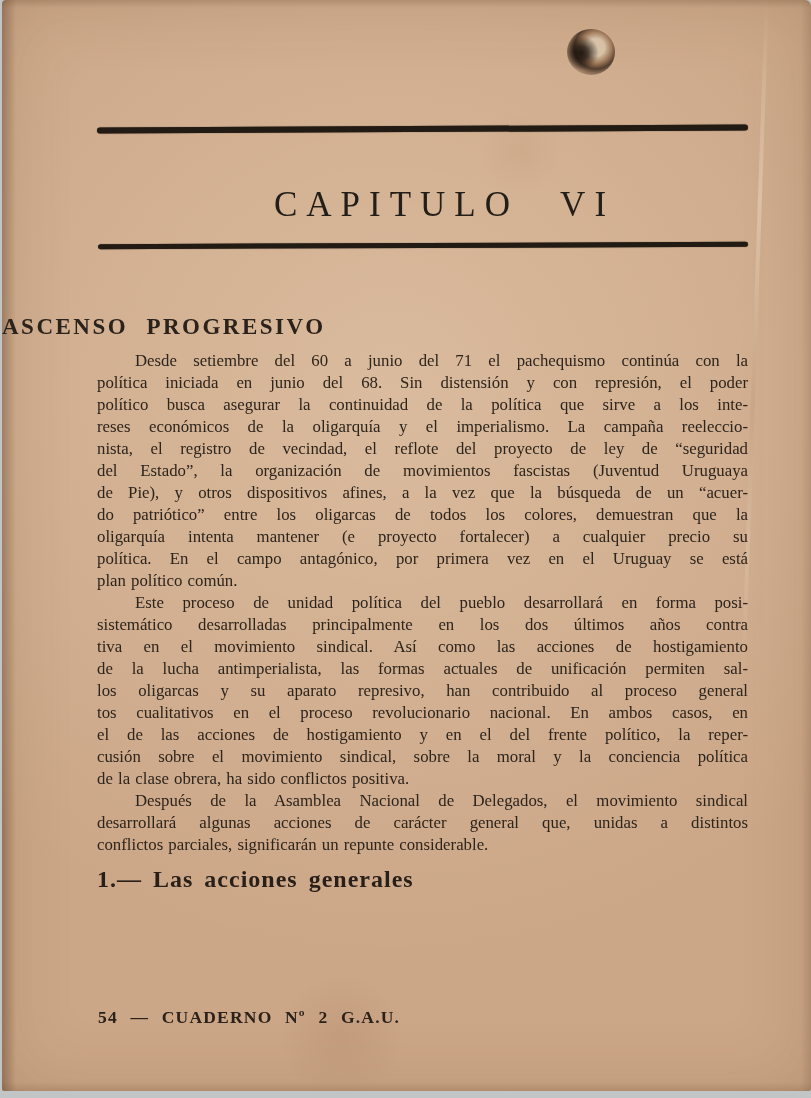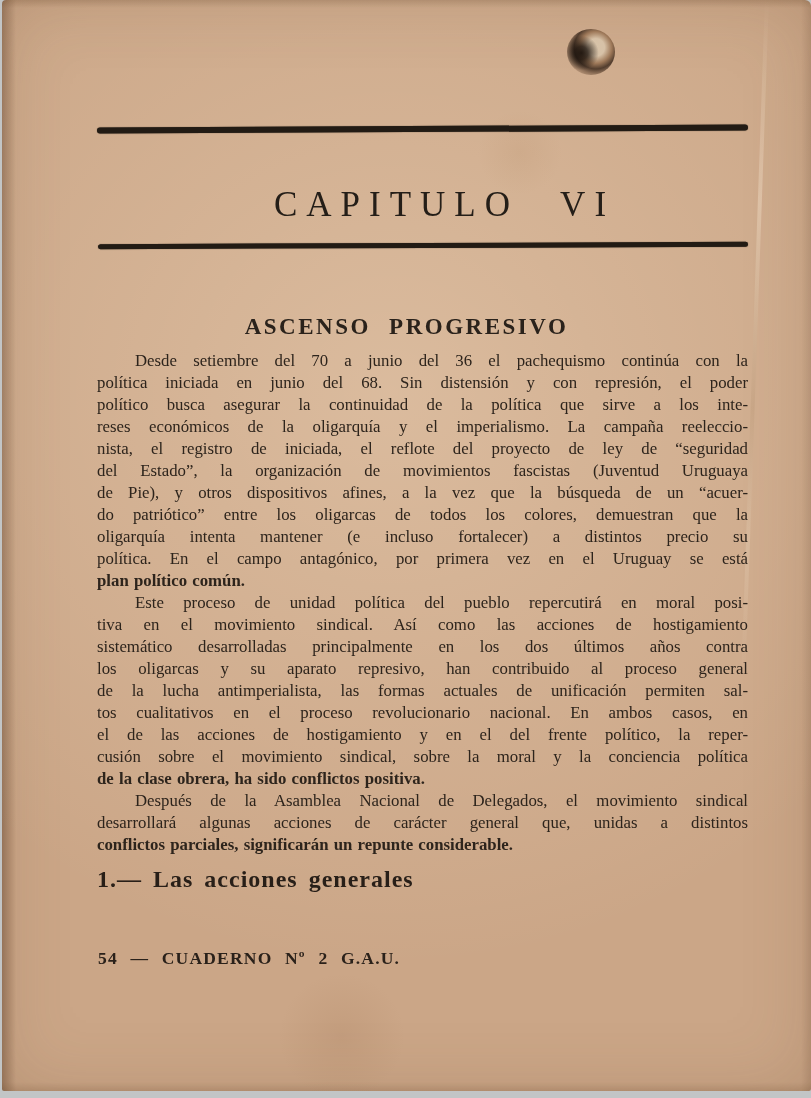--- a/index.html
+++ b/index.html
@@ -67,50 +67,49 @@
     font-size: 35px;
     font-weight: 400;
     letter-spacing: 9px;
     word-spacing: 24px;
     color: #241e18;
     margin-left: 38px;
   }
   .section-title {
     position: absolute;
     top: 295px; left: 0; width: 100%;
-    text-align: center;
     font-size: 23px;
     font-weight: 700;
     letter-spacing: 2.5px;
     word-spacing: 10px;
     color: #2a221b;
   }
   .text-block {
     position: absolute;
     left: 95px; top: 350px;
     width: 651px;
     font-size: 16.8px;
     line-height: 22px;
     color: #2d241c;
     word-spacing: 1px;
   }
   .line { text-align: justify; text-align-last: justify; }
   .line.first { text-indent: 38px; }
-  .line.endline { text-align-last: left; font-weight: bold; }
+  .line.endline { text-align-last: left; }
   .subsection-heading {
     margin: 12px 0 11px 0;
     font-size: 24px;
     font-weight: 700;
     letter-spacing: 1px;
     word-spacing: 4px;
     color: #281f18;
   }
   .page-footer {
     position: absolute;
-    left: 96px; top: 948px;
+    left: 96px; top: 1007px;
     font-size: 17.5px;
     font-weight: 700;
     letter-spacing: 1.2px;
     word-spacing: 7px;
     color: #2a211a;
   }
 </style>
 </head>
 <body>
 
@@ -122,38 +121,38 @@
 
   <h1 class="chapter-title">CAPITULO VI</h1>
 
   <div class="rule" id="rule-mid"></div>
 
   <h2 class="section-title">ASCENSO PROGRESIVO</h2>
 
   <div class="text-block">
     <div id="main-paragraphs">
         <div class="para">
-          <div class="line first">Desde setiembre del 70 a junio del 36 el pachequismo continúa con la</div>
+          <div class="line first">Desde setiembre del 60 a junio del 71 el pachequismo continúa con la</div>
           <div class="line">política iniciada en junio del 68. Sin distensión y con represión, el poder</div>
           <div class="line">político busca asegurar la continuidad de la política que sirve a los inte-</div>
           <div class="line">reses económicos de la oligarquía y el imperialismo. La campaña reeleccio-</div>
-          <div class="line">nista, el registro de iniciada, el reflote del proyecto de ley de “seguridad</div>
+          <div class="line">nista, el registro de vecindad, el reflote del proyecto de ley de “seguridad</div>
           <div class="line">del Estado”, la organización de movimientos fascistas (Juventud Uruguaya</div>
           <div class="line">de Pie), y otros dispositivos afines, a la vez que la búsqueda de un “acuer-</div>
           <div class="line">do patriótico” entre los oligarcas de todos los colores, demuestran que la</div>
-          <div class="line">oligarquía intenta mantener (e incluso fortalecer) a distintos precio su</div>
+          <div class="line">oligarquía intenta mantener (e proyecto fortalecer) a cualquier precio su</div>
           <div class="line">política. En el campo antagónico, por primera vez en el Uruguay se está</div>
           <div class="line endline">plan político común.</div>
         </div>
         <div class="para">
-          <div class="line first">Este proceso de unidad política del pueblo repercutirá en moral posi-</div>
+          <div class="line first">Este proceso de unidad política del pueblo desarrollará en forma posi-</div>
+          <div class="line">sistemático desarrolladas principalmente en los dos últimos años contra</div>
           <div class="line">tiva en el movimiento sindical. Así como las acciones de hostigamiento</div>
-          <div class="line">sistemático desarrolladas principalmente en los dos últimos años contra</div>
+          <div class="line">de la lucha antimperialista, las formas actuales de unificación permiten sal-</div>
           <div class="line">los oligarcas y su aparato represivo, han contribuido al proceso general</div>
-          <div class="line">de la lucha antimperialista, las formas actuales de unificación permiten sal-</div>
           <div class="line">tos cualitativos en el proceso revolucionario nacional. En ambos casos, en</div>
           <div class="line">el de las acciones de hostigamiento y en el del frente político, la reper-</div>
           <div class="line">cusión sobre el movimiento sindical, sobre la moral y la conciencia política</div>
           <div class="line endline">de la clase obrera, ha sido conflictos positiva.</div>
         </div>
         <div class="para">
           <div class="line first">Después de la Asamblea Nacional de Delegados, el movimiento sindical</div>
           <div class="line">desarrollará algunas acciones de carácter general que, unidas a distintos</div>
           <div class="line endline">conflictos parciales, significarán un repunte considerable.</div>
         </div>

